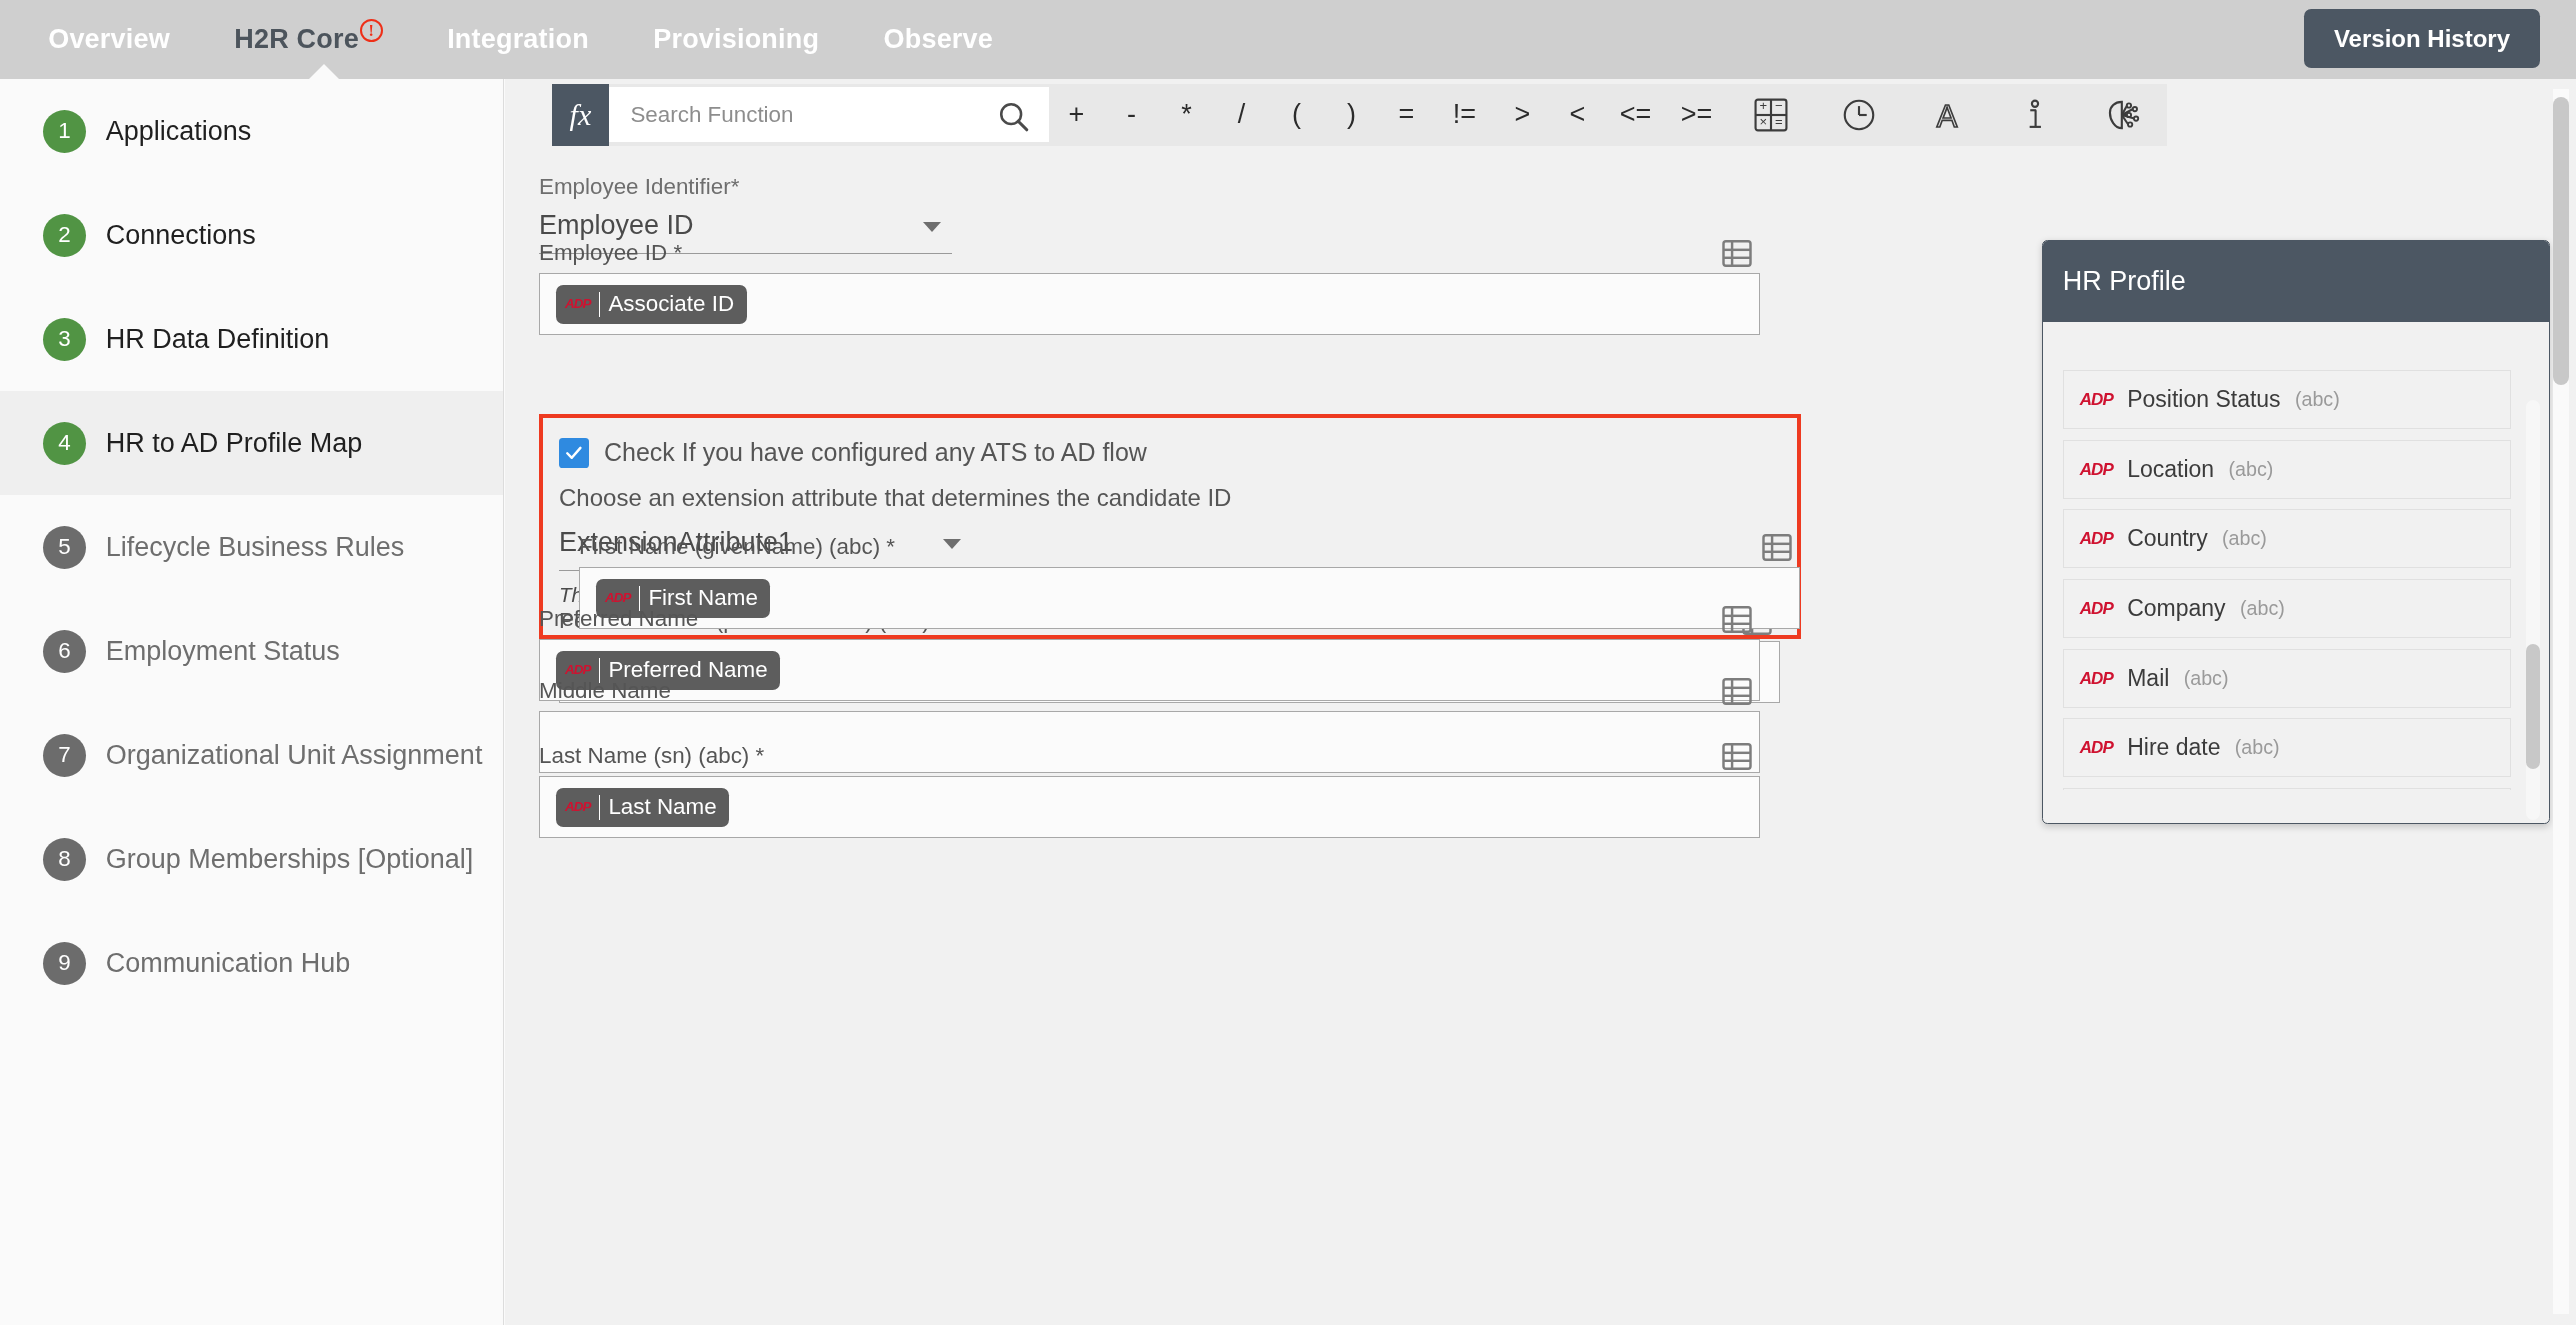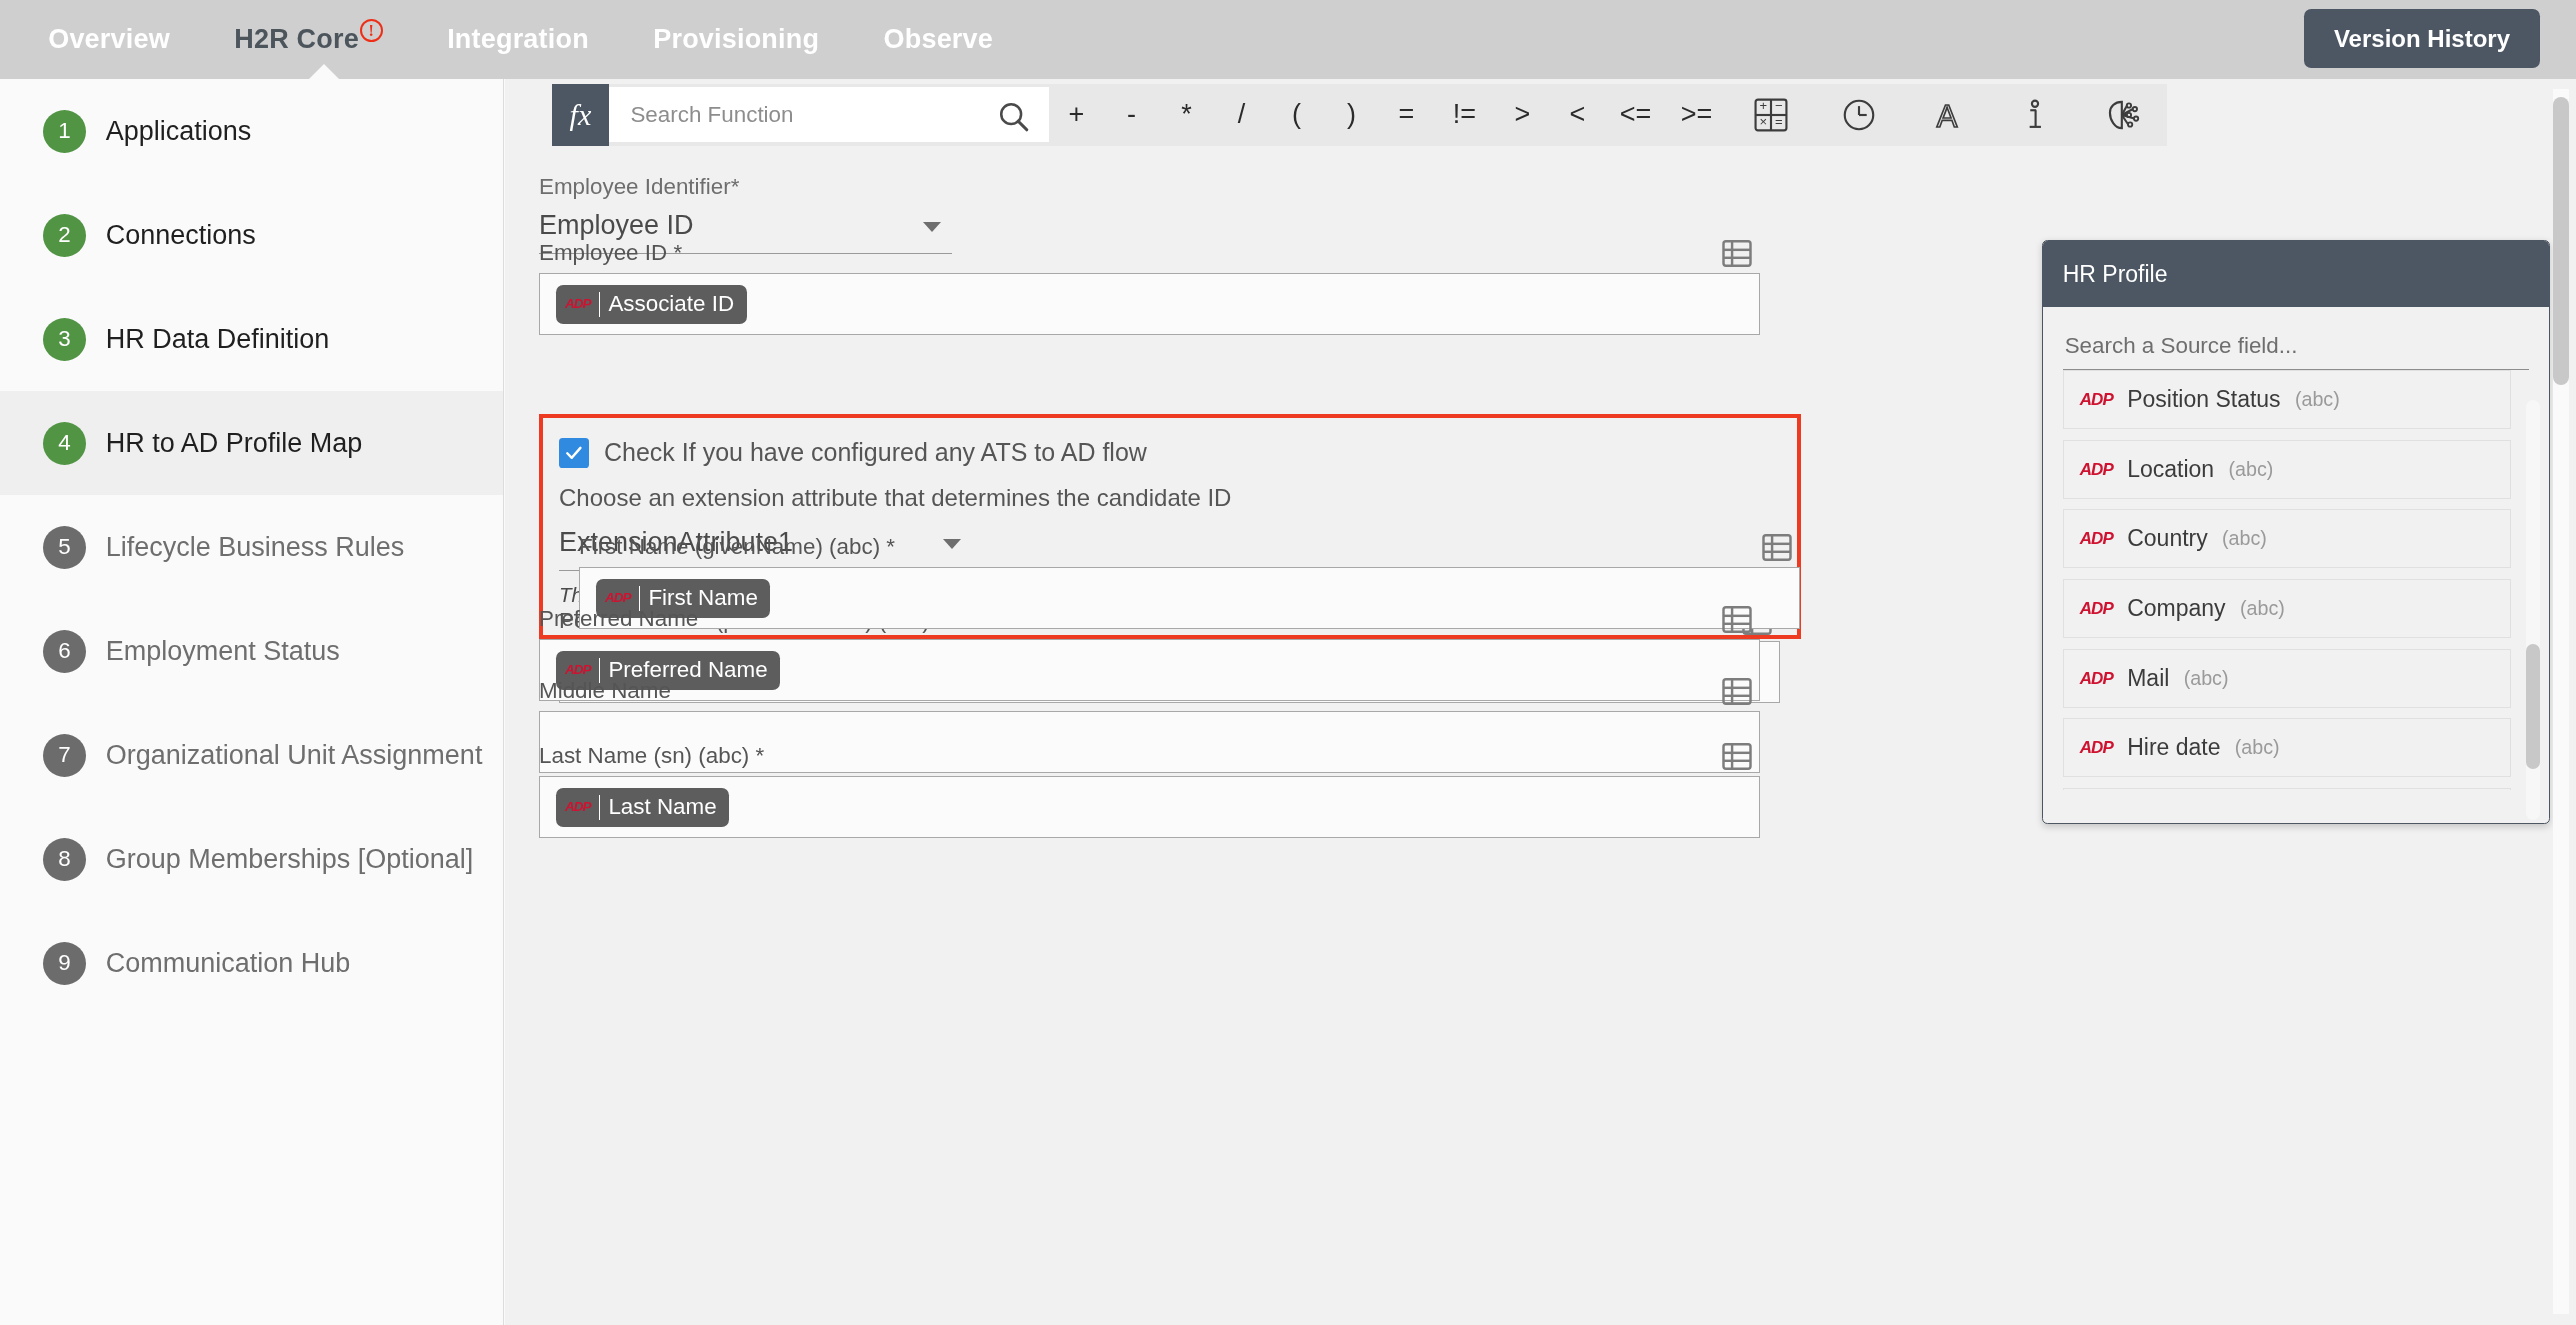--- a/index.html
+++ b/index.html
@@ -290,26 +290,26 @@
     position: absolute;
     top: 240px; left: 2042px;
     width: 508px; height: 584px;
     background: #f1f1f1;
     border: 1.8px solid #4c5763;
     border-radius: 5.4px;
     overflow: hidden;
     box-shadow: 0 2.7px 7.2px rgba(0,0,0,0.18);
   }
   #hr-panel-header {
-    height: 66px;
+    height: 81px;
     background: #4c5763;
     color: #fff;
     display: flex; align-items: center;
     padding-left: 19.7px;
-    font-size: 23px;
+    font-size: 27px;
   }
   #hr-search-wrap {
     position: relative;
     margin: 25px 19.7px 0 19.7px;
     border-bottom: 1.8px solid #8d8d8d;
     padding-bottom: 9px;
   }
   #hr-search {
     border: none; outline: none; background: transparent;
     width: 100%;
@@ -633,23 +633,20 @@
               <span>Last Name</span>
             </span></div>
       </div>
     </div>
 
   </div>
 </div>
 
 <div id="hr-panel">
   <div id="hr-panel-header">HR Profile</div>
-  <div id="hr-search-wrap">
-    <input id="hr-search" type="text" placeholder="Search a Source field..." style="">
-  </div>
   <div id="hr-list" style="margin-top: -30px;">
       <div class="hr-row">
         <span class="adp-logo" style="font-size: 17px;">ADP</span>
         <span class="hr-row-name">Position Status</span>
         <span class="hr-row-type">(abc)</span>
       </div>
       <div class="hr-row">
         <span class="adp-logo" style="font-size: 17px;">ADP</span>
         <span class="hr-row-name">Location</span>
         <span class="hr-row-type">(abc)</span>

